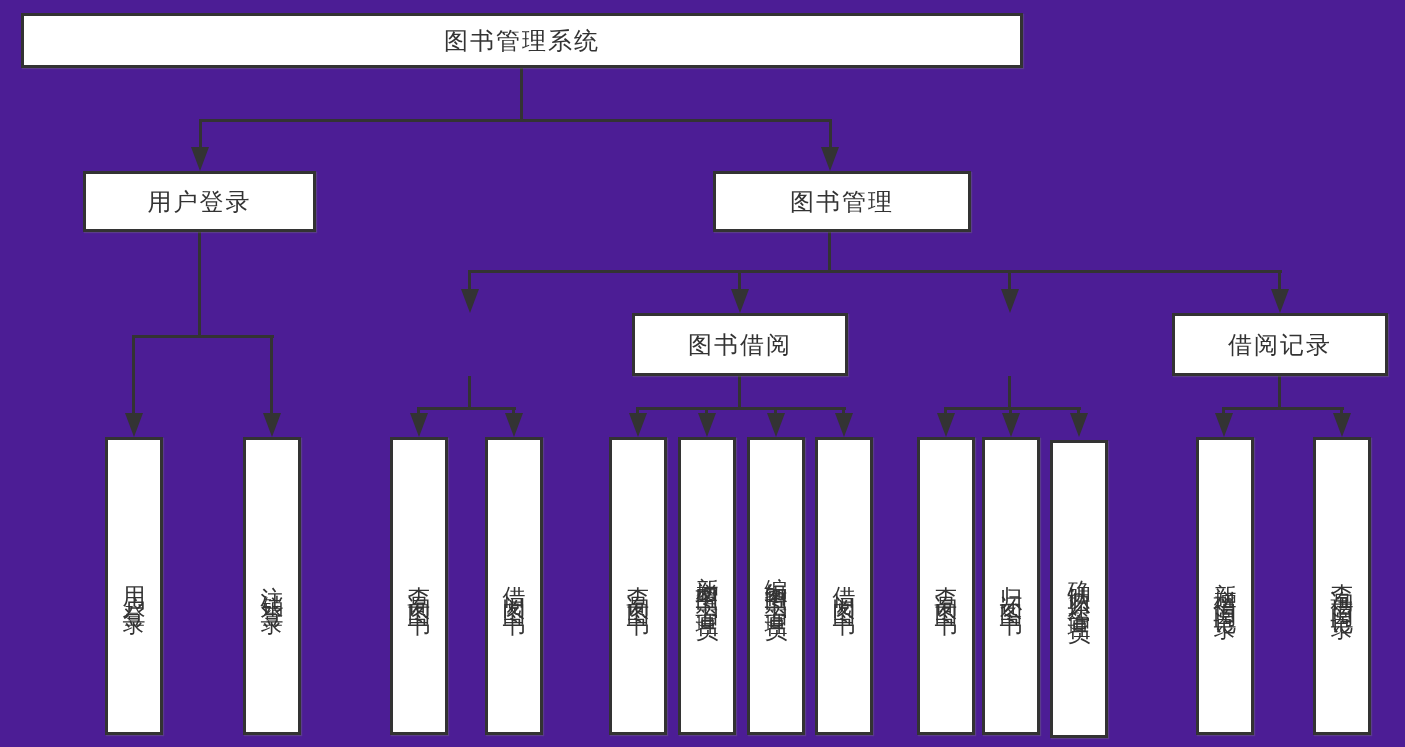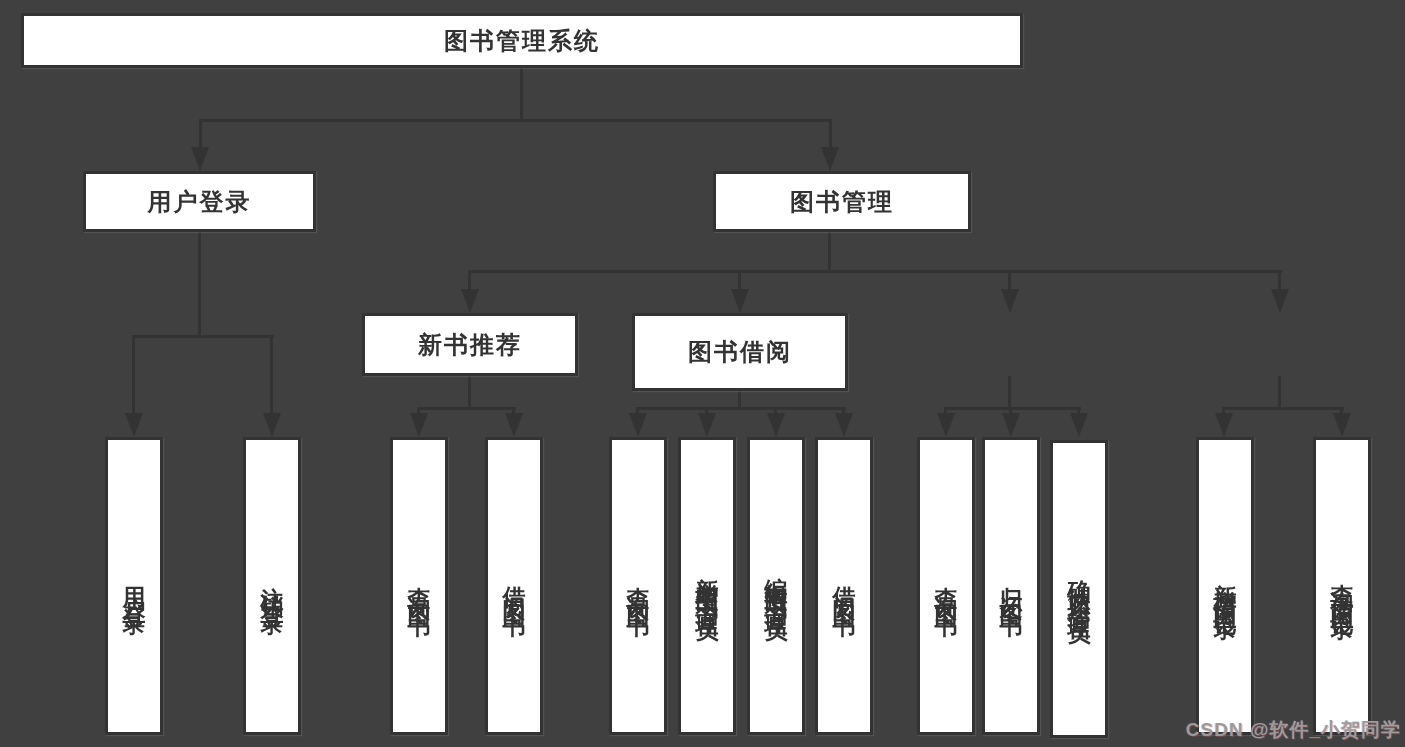--- a/index.html
+++ b/index.html
@@ -5,23 +5,22 @@
   html, body {
     margin: 0;
     padding: 0;
     background: #ffffff;
     font-family: "Liberation Sans", "DejaVu Sans", sans-serif;
   }
   #canvas {
     position: relative;
     width: 1405px;
     height: 747px;
-    background: #404040;
+    background: #4c1d95;
     overflow: hidden;
-    font-weight: bold;
   }
   .box {
     position: absolute;
     box-sizing: border-box;
     border: 3px solid #333333;
     background: #ffffff;
     display: flex;
     align-items: center;
     justify-content: center;
     color: #333333;
@@ -135,25 +134,25 @@
     <span class="hlabel">图书管理系统</span>
   </div>
 
   <div class="box" style="left:83px;top:171px;width:233px;height:61px">
     <span class="hlabel">用户登录</span>
   </div>
   <div class="box" style="left:713px;top:171px;width:258px;height:61px">
     <span class="hlabel">图书管理</span>
   </div>
 
-  <div class="box" style="left:362px;top:313px;width:216px;height:63px">
-    <span class="hlabel">新书推荐</span>
+  <div class="box" style="left:632px;top:313px;width:216px;height:63px">
+    <span class="hlabel">图书借阅</span>
   </div>
-  <div class="box" style="left:632px;top:313px;width:216px;height:78px">
-    <span class="hlabel">图书借阅</span>
+  <div class="box" style="left:1172px;top:313px;width:216px;height:63px">
+    <span class="hlabel">借阅记录</span>
   </div>
 
   <div class="box" style="left:105px;top:437px;width:58px;height:298px">
     <span class="vlabel">用户登录</span>
   </div>
   <div class="box" style="left:243px;top:437px;width:58px;height:298px">
     <span class="vlabel">注销登录</span>
   </div>
 
   <div class="box" style="left:390px;top:437px;width:58px;height:298px">
@@ -186,15 +185,14 @@
     <span class="vlabel" style="letter-spacing:6px">确认归还（管理员）</span>
   </div>
 
   <div class="box" style="left:1196px;top:437px;width:58px;height:298px">
     <span class="vlabel" style="letter-spacing:7px">新增借阅记录</span>
   </div>
   <div class="box" style="left:1313px;top:437px;width:58px;height:298px">
     <span class="vlabel" style="letter-spacing:7px">查询借阅记录</span>
   </div>
 
-  <div class="watermark">CSDN @软件_小贺同学</div>
 
 </div>
 
 </body></html>

